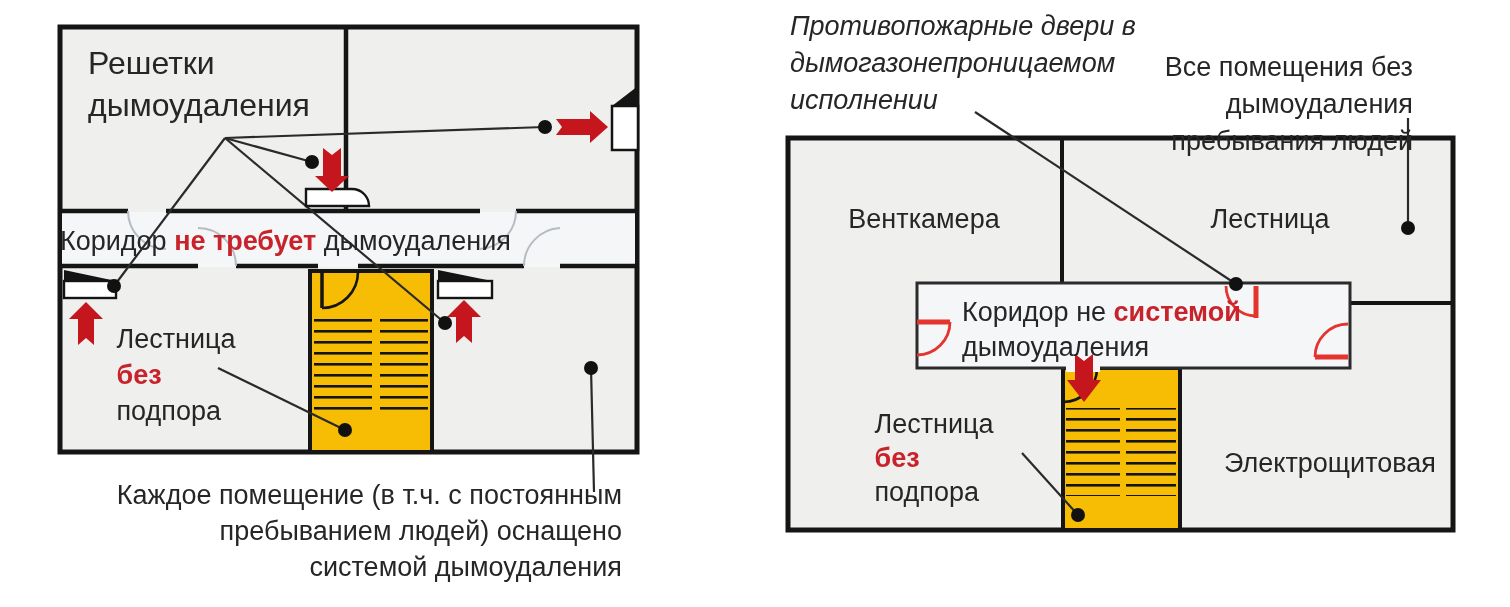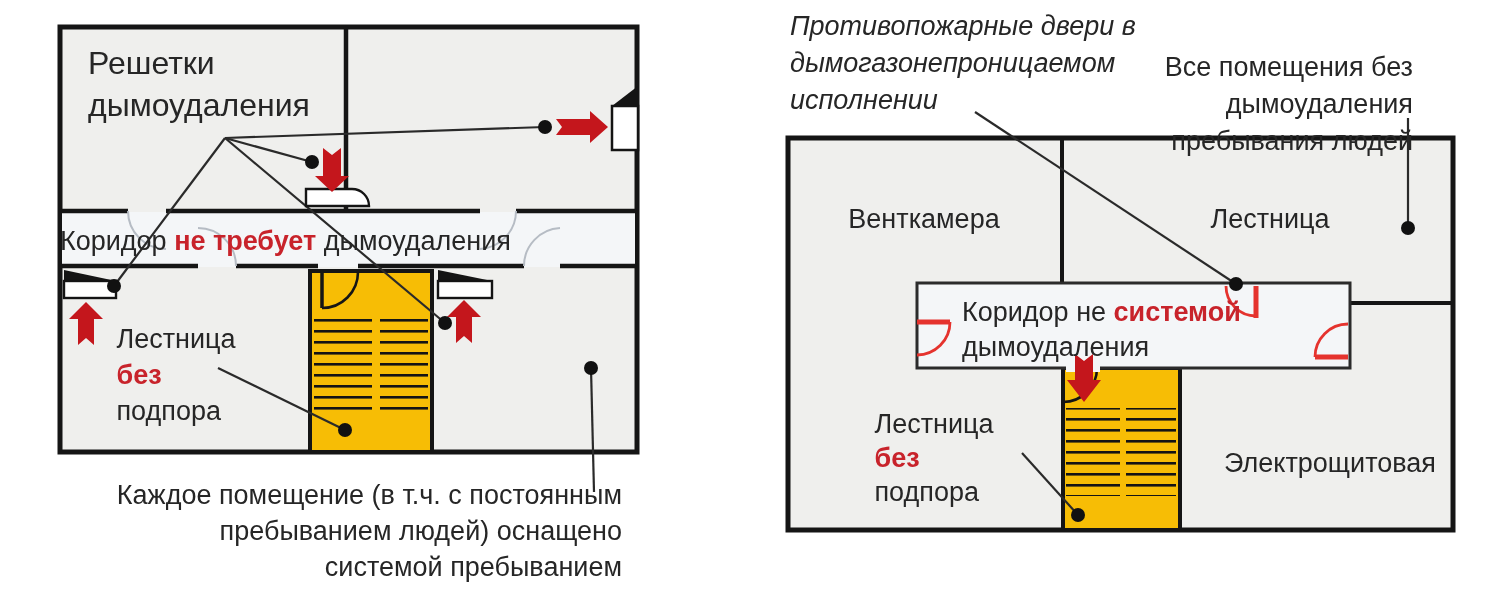--- a/index.html
+++ b/index.html
@@ -156,21 +156,21 @@
       </g>
     </g>
   </svg>
 
   <div class="lbl f28" style="left:88px;top:42px;"><span>Решетки</span><br><span>дымоудаления</span></div>
 
   <div class="lbl f27" style="left:60px;top:224px;width:577px;text-align:left;"><span>Коридор </span><span class="hl">не требует</span><span> дымоудаления</span></div>
 
   <div class="lbl f27 center" style="left:176px;top:321px;line-height:36px;"><span>Лестница</span><br><span class="hl">без</span><br><span>подпора</span></div>
 
-  <div class="lbl f27 rt" style="left:70px;top:477px;width:552px;line-height:36px;"><span>Каждое помещение (в т.ч. с постоянным</span><br><span>пребыванием людей) оснащено</span><br><span>системой пребыванием</span></div>
+  <div class="lbl f27 rt" style="left:70px;top:477px;width:552px;line-height:36px;"><span>Каждое помещение (в т.ч. с постоянным</span><br><span>пребыванием людей) оснащено</span><br><span>системой дымоудаления</span></div>
 
   <div class="lbl f27" style="left:790px;top:8px;line-height:37px;font-style:italic;"><span>Противопожарные двери в</span><br><span>дымогазонепроницаемом</span><br><span>исполнении</span></div>
 
   <div class="lbl f27 rt" style="left:1113px;top:8px;width:300px;line-height:37px;margin-top:41px;"><span>Все помещения без</span><br><span>дымоудаления</span><br><span>пребывания людей</span></div>
 
   <div class="lbl f27 center" style="left:924px;top:202px;">Венткамера</div>
   <div class="lbl f27 center" style="left:1270px;top:202px;">Лестница</div>
   <div class="lbl f27 center" style="left:1330px;top:446px;">Электрощитовая</div>
 
   <div class="lbl f27" style="left:962px;top:295px;line-height:35px;"><span>Коридор не </span><span class="hl">системой</span><br><span>дымоудаления</span></div>

